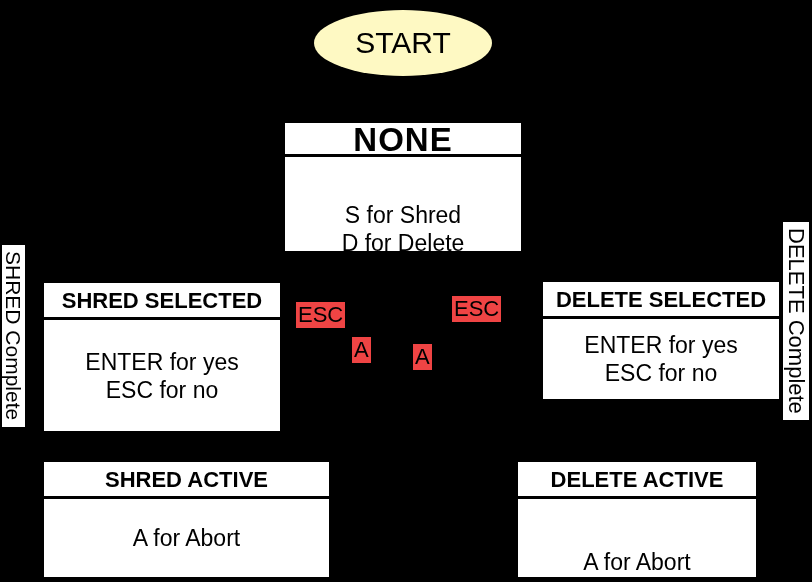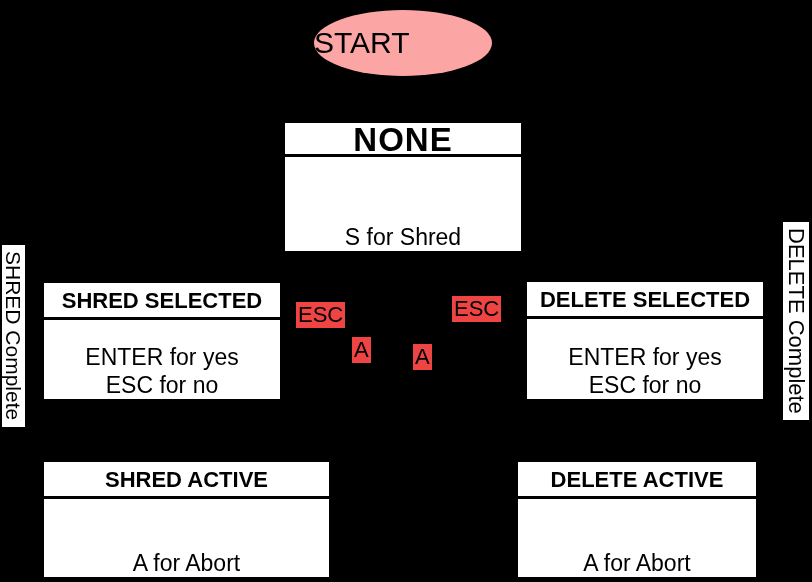--- a/index.html
+++ b/index.html
@@ -10,23 +10,23 @@
     height: 582px;
     background: #000000;
     overflow: hidden;
     font-family: "Liberation Sans", sans-serif;
     color: #000000;
   }
   .start-node {
     position: absolute;
     left: 314px; top: 10px;
     width: 178px; height: 66px;
-    background: #fca5a5;
+    background: #fef9c3;
     border-radius: 50%;
-    text-align: left;
+    text-align: center;
     line-height: 66px;
     font-size: 30px;
     color: #000;
   }
   .state {
     position: absolute;
     background: #ffffff;
     color: #000;
     display: flex;
     flex-direction: column;
@@ -46,21 +46,21 @@
   .state-title.big {
     font-size: 33px;
     height: 31px;
     line-height: 33px;
     letter-spacing: 1px;
   }
   .state-body {
     flex: 1 1 auto;
     display: flex;
     flex-direction: column;
-    justify-content: flex-end;
+    justify-content: center;
     text-align: center;
     font-size: 23px;
   }
   .state-body .line { line-height: 28px; }
   .key-label {
     position: absolute;
     background: #ef4444;
     color: #000;
     font-size: 22px;
     line-height: 26px;
@@ -74,22 +74,22 @@
     writing-mode: vertical-rl;
     text-orientation: mixed;
     text-align: center;
     white-space: nowrap;
     box-sizing: border-box;
   }
   .vlabel.left  { left: 2px;  top: 245px; width: 23px; height: 182px; font-size: 21px; line-height: 23px; }
   .vlabel.right { left: 783px; top: 222px; width: 26px; height: 198px; font-size: 22px; line-height: 26px; }
 
   #state-none            { left: 285px; top: 123px; width: 236px; height: 128px; gap: 44px; }
-  #state-shred-selected  { left: 44px;  top: 283px; width: 236px; height: 116px; }
-  #state-delete-selected { left: 527px; top: 282px; width: 236px; height: 117px; }
+  #state-shred-selected  { left: 44px;  top: 283px; width: 236px; height: 148px; }
+  #state-delete-selected { left: 543px; top: 282px; width: 236px; height: 117px; }
   #state-shred-active    { left: 44px;  top: 462px; width: 285px; height: 115px; }
   #state-delete-active   { left: 518px; top: 462px; width: 238px; height: 115px; gap: 47px; }
 
   #esc-left  { left: 296px; top: 302px; }
   #esc-right { left: 452px; top: 296px; }
   #a-left    { left: 352px; top: 337px; }
   #a-right   { left: 413px; top: 344px; }
 </style>
 </head>
 <body>
@@ -97,20 +97,21 @@
 <div class="canvas">
 
   <div class="start-node">
     <span>START</span>
   </div>
 
   <div class="state" id="state-none">
     <div class="state-title big">NONE</div>
     <div class="state-body">
       <div class="line">S for Shred</div>
+      <div class="line">D for Delete</div>
     </div>
   </div>
 
   <div class="state" id="state-shred-selected">
     <div class="state-title">SHRED SELECTED</div>
     <div class="state-body">
       <div class="line">ENTER for yes</div>
       <div class="line">ESC for no</div>
     </div>
   </div>

